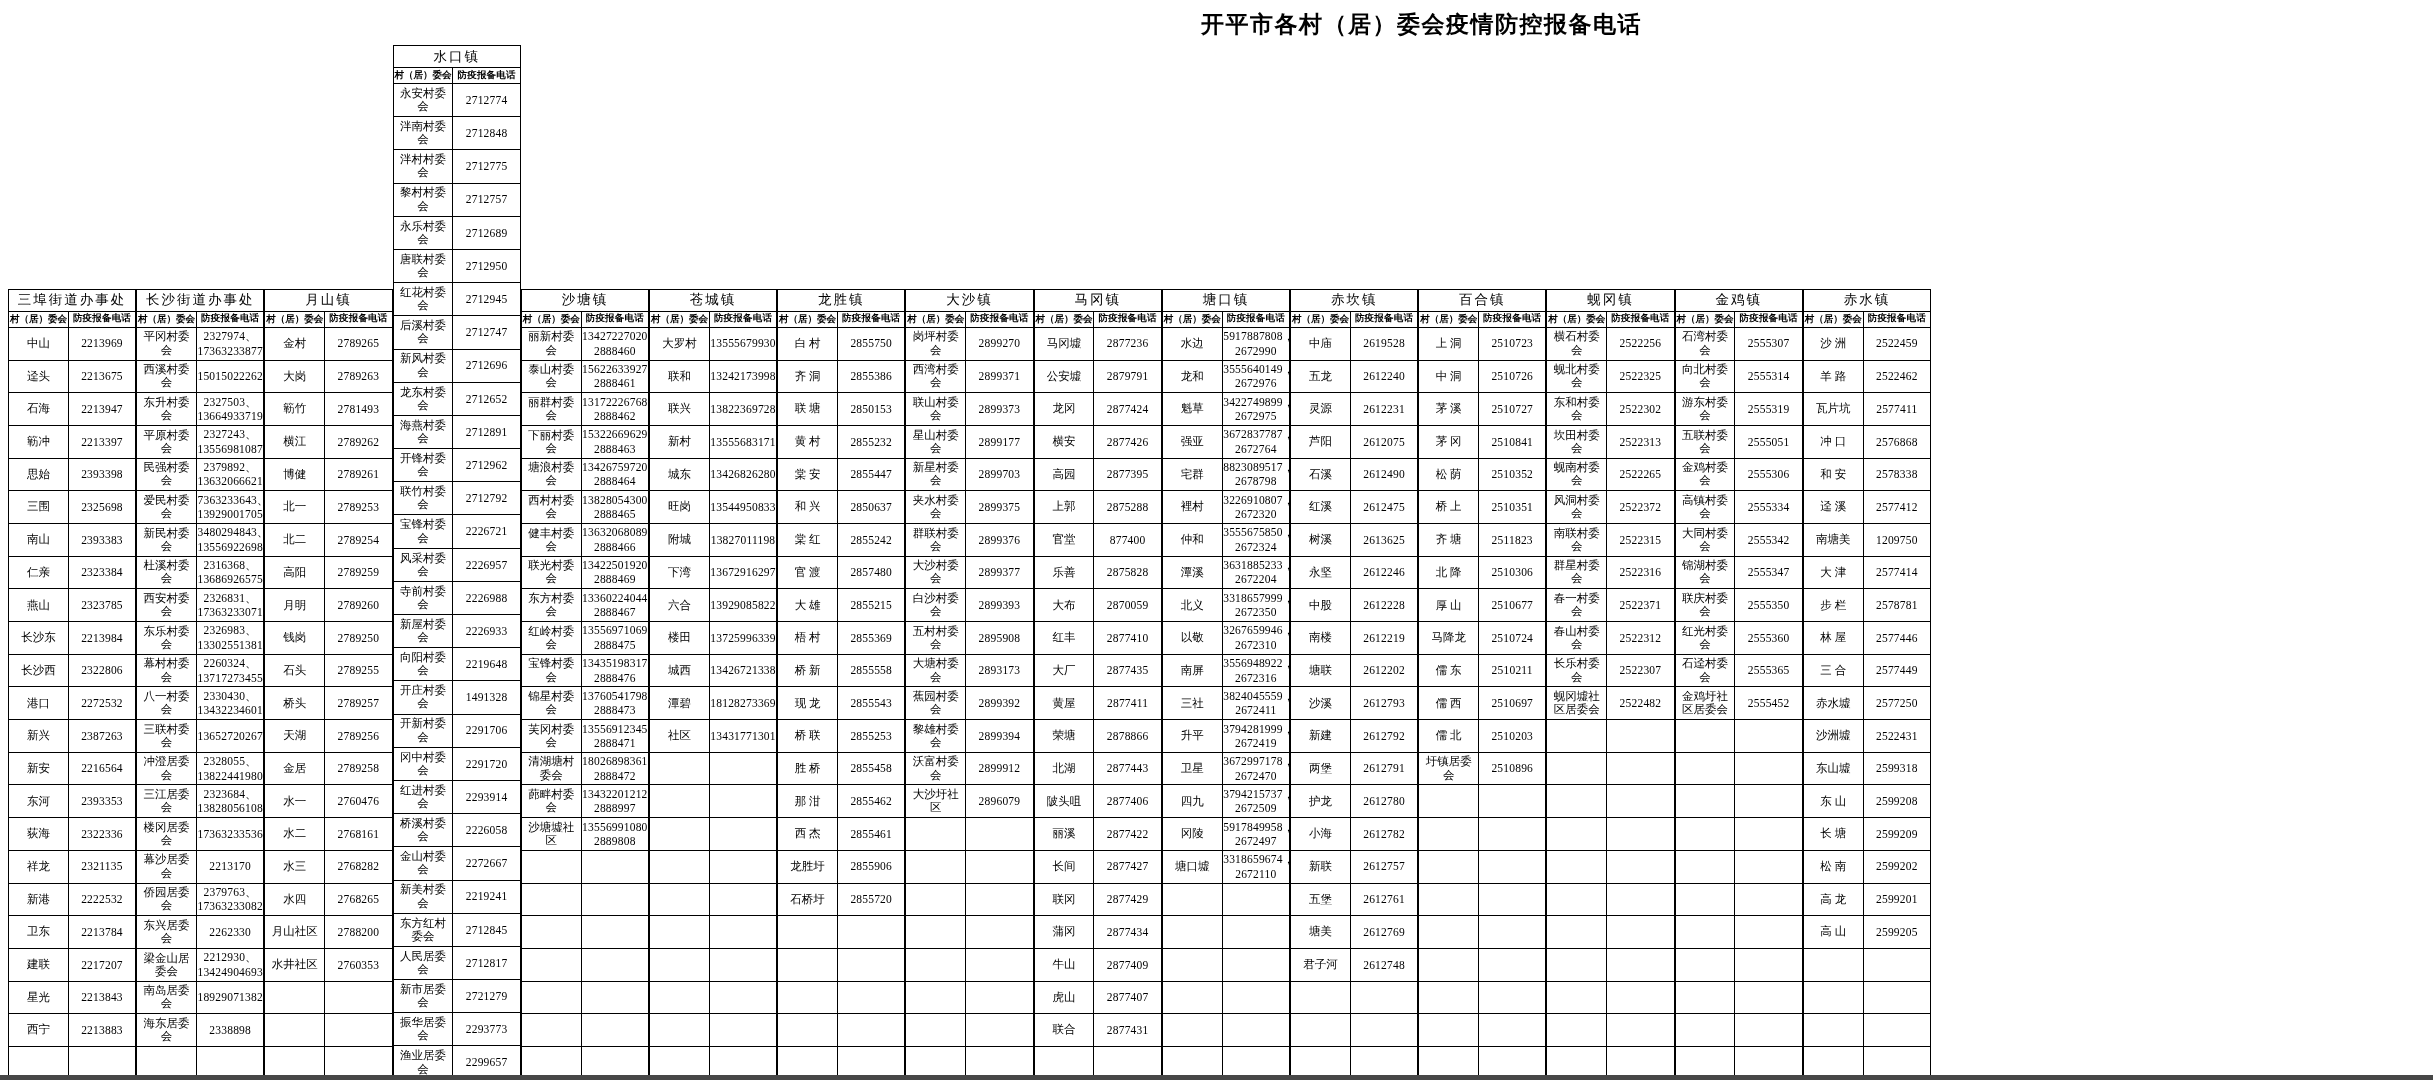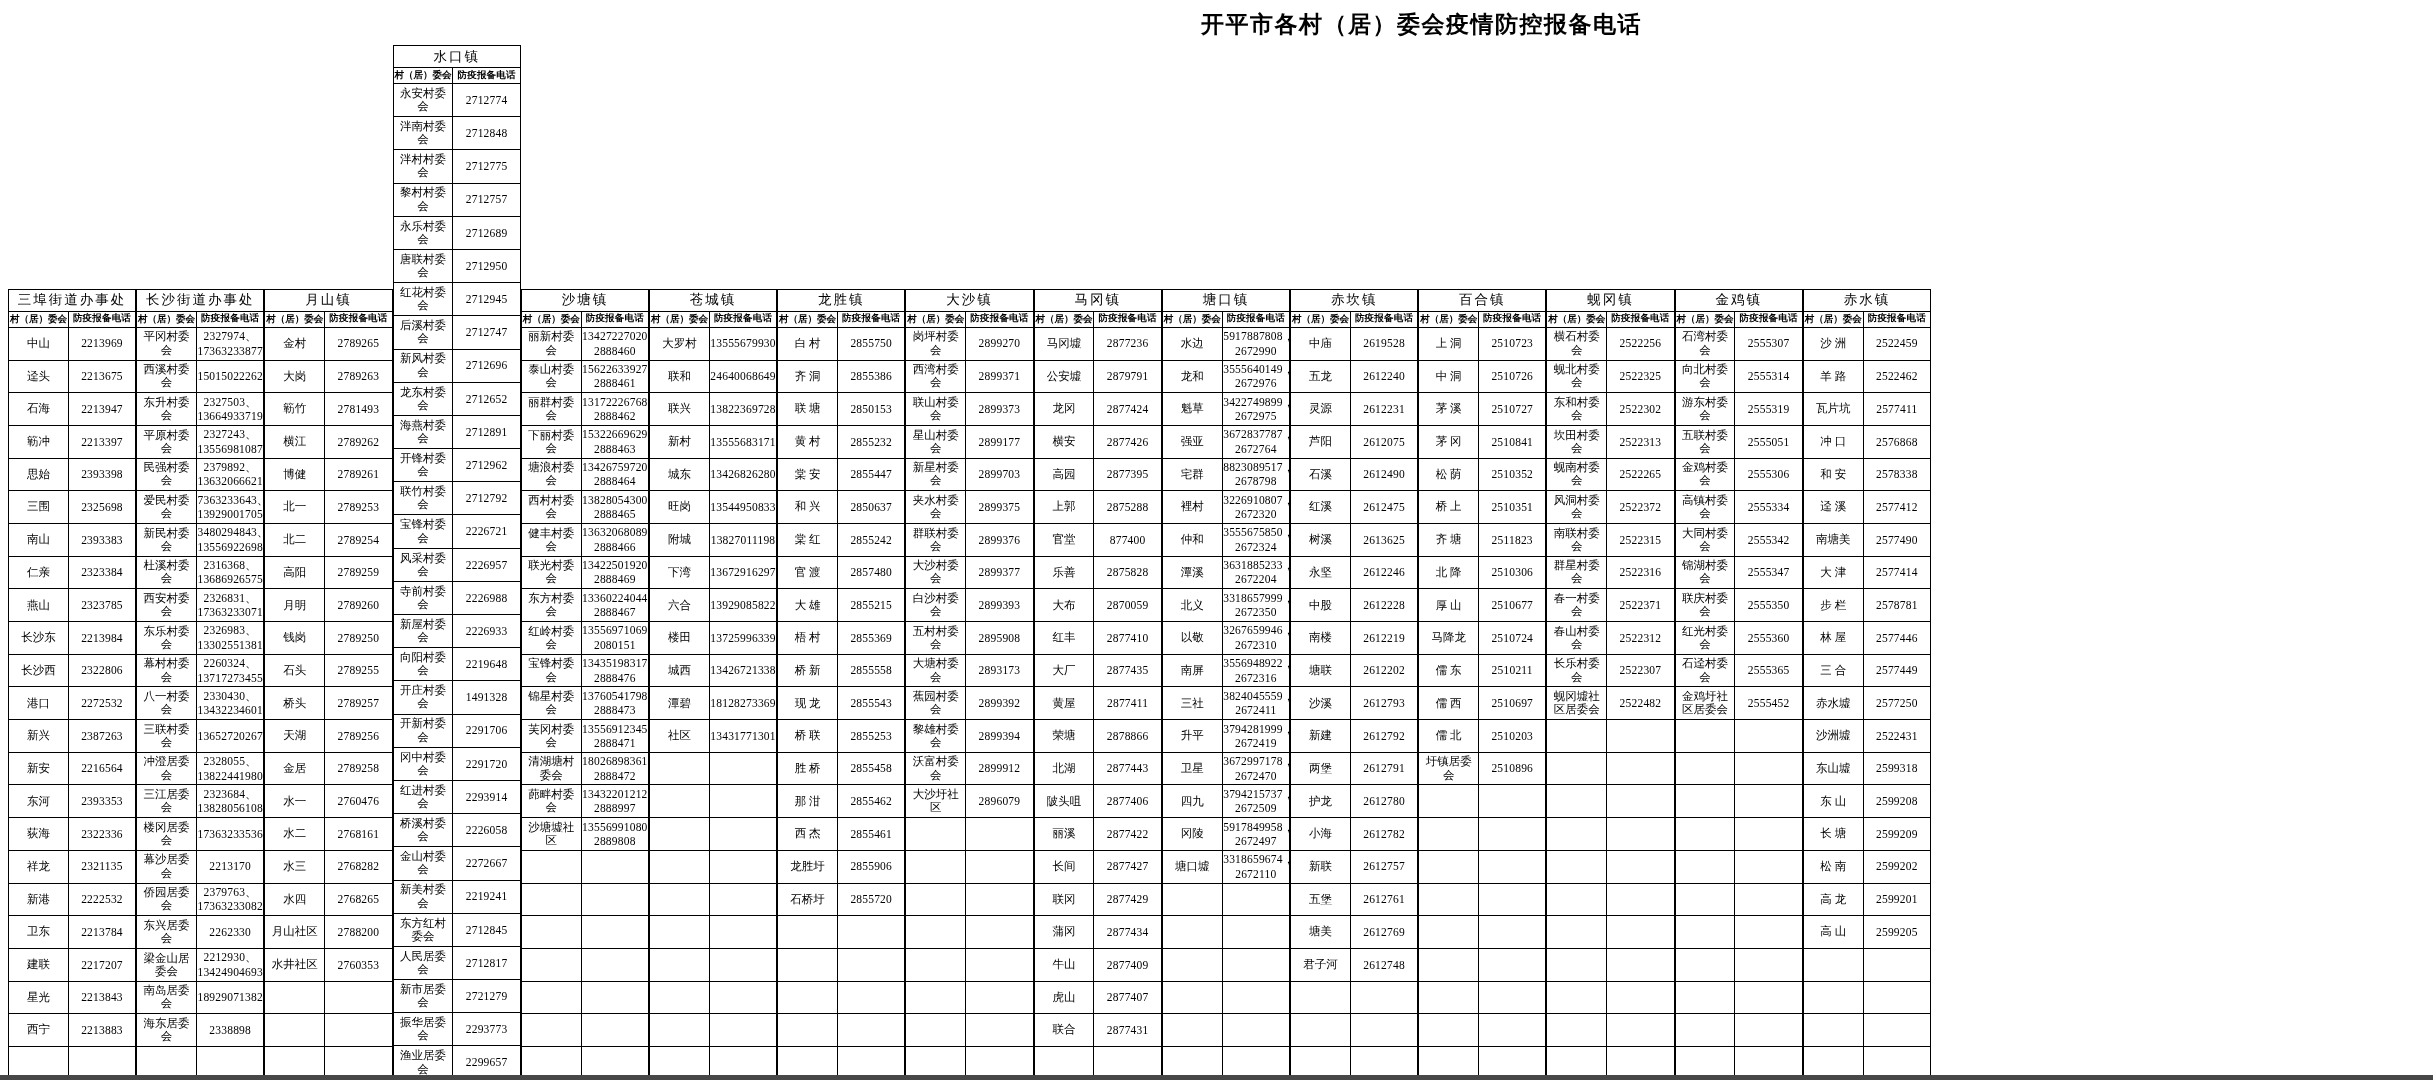--- a/index.html
+++ b/index.html
@@ -528,21 +528,21 @@
 2888469</div>
       </div>
       <div class="row">
         <div class="c1">东方村委会</div>
         <div class="c2">13360224044
 2888467</div>
       </div>
       <div class="row">
         <div class="c1">红岭村委会</div>
         <div class="c2">13556971069
-2080151</div>
+2888475</div>
       </div>
       <div class="row">
         <div class="c1">宝锋村委会</div>
         <div class="c2">13435198317
 2888476</div>
       </div>
       <div class="row">
         <div class="c1">锦星村委会</div>
         <div class="c2">13760541798
 2888473</div>
@@ -601,21 +601,21 @@
       <div class="sub">
         <div class="c1">村（居）委会</div>
         <div class="c2">防疫报备电话</div>
       </div>
       <div class="row">
         <div class="c1">大罗村</div>
         <div class="c2">13555679930</div>
       </div>
       <div class="row">
         <div class="c1">联和</div>
-        <div class="c2">24640068649</div>
+        <div class="c2">13242173998</div>
       </div>
       <div class="row">
         <div class="c1">联兴</div>
         <div class="c2">13822369728</div>
       </div>
       <div class="row">
         <div class="c1">新村</div>
         <div class="c2">13555683171</div>
       </div>
       <div class="row">
@@ -1529,21 +1529,21 @@
       <div class="row">
         <div class="c1">和 安</div>
         <div class="c2">2578338</div>
       </div>
       <div class="row">
         <div class="c1">迳 溪</div>
         <div class="c2">2577412</div>
       </div>
       <div class="row">
         <div class="c1">南塘美</div>
-        <div class="c2">2577490</div>
+        <div class="c2">1209750</div>
       </div>
       <div class="row">
         <div class="c1">大 津</div>
         <div class="c2">2577414</div>
       </div>
       <div class="row">
         <div class="c1">步 栏</div>
         <div class="c2">2578781</div>
       </div>
       <div class="row">

